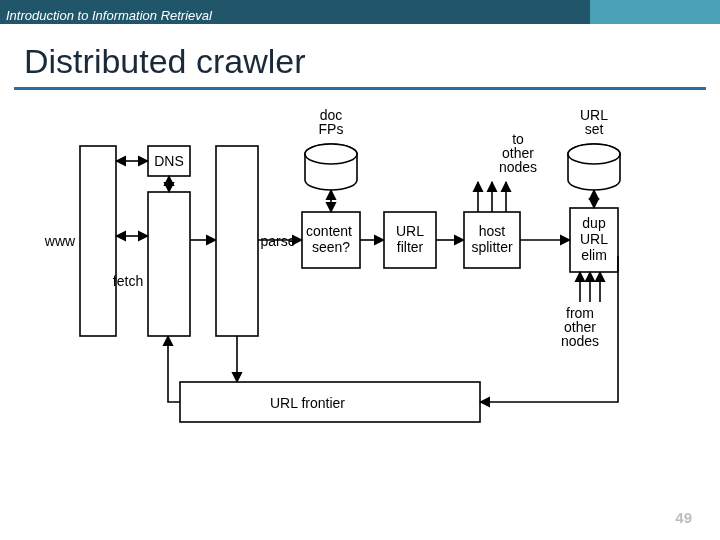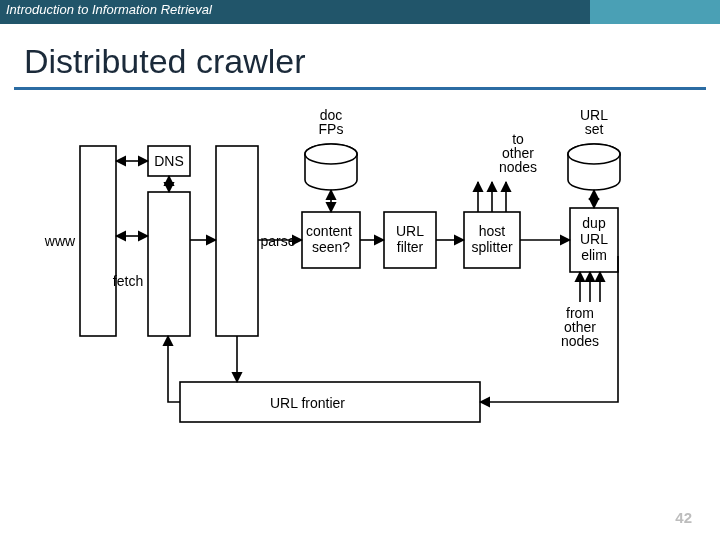--- a/index.html
+++ b/index.html
@@ -1,17 +1,17 @@
 <!DOCTYPE html>
 <html><head>
 <meta charset="utf-8">
 <style>
   html,body{margin:0;padding:0;width:720px;height:540px;background:#fff;font-family:"Segoe UI",Arial,sans-serif;overflow:hidden}
   .topbar{position:relative;height:24px;background:#21556a}
-  .topbar-label{position:absolute;left:6px;top:2px;color:#fff;font-style:italic;font-size:13px}
+  .topbar-label{position:absolute;left:6px;top:8px;color:#fff;font-style:italic;font-size:13px}
   .topbar-accent{position:absolute;right:0;top:0;width:130px;height:24px;background:#4aa0b5}
   .slide-title{font-size:34px;color:#1b2a3a;margin:18px 12px 6px 24px;font-weight:400}
   .title-rule{height:3px;background:#2b6ca3;margin:0 14px 0 14px}
   .page-num{position:absolute;right:28px;bottom:14px;color:#bdbdbd;font-size:15px;font-weight:600}
   svg{display:block;margin:16px auto 0 auto}
   .box{fill:#fff;stroke:#000;stroke-width:1.6}
   .lbl{font:14px/1.1 Arial,sans-serif;fill:#000;text-anchor:middle}
   .lblL{font:14px/1.1 Arial,sans-serif;fill:#000;text-anchor:start}
   .arr{stroke:#000;stroke-width:1.6;fill:none}
 </style>
@@ -122,13 +122,13 @@
   <line class="arr" x1="550" y1="196" x2="550" y2="166" marker-end="url(#ah)"></line>
   <line class="arr" x1="560" y1="196" x2="560" y2="166" marker-end="url(#ah)"></line>
 
   <path class="arr" d="M578 150 v146 h-138" marker-end="url(#ah)"></path>
 
   <path class="arr" d="M140 296 h-12 v-66" marker-end="url(#ah)"></path>
 
   <line class="arr" x1="197" y1="230" x2="197" y2="276" marker-end="url(#ah)"></line>
 </svg>
 
-<div class="page-num">42</div>
+<div class="page-num">49</div>
 
 </body></html>

